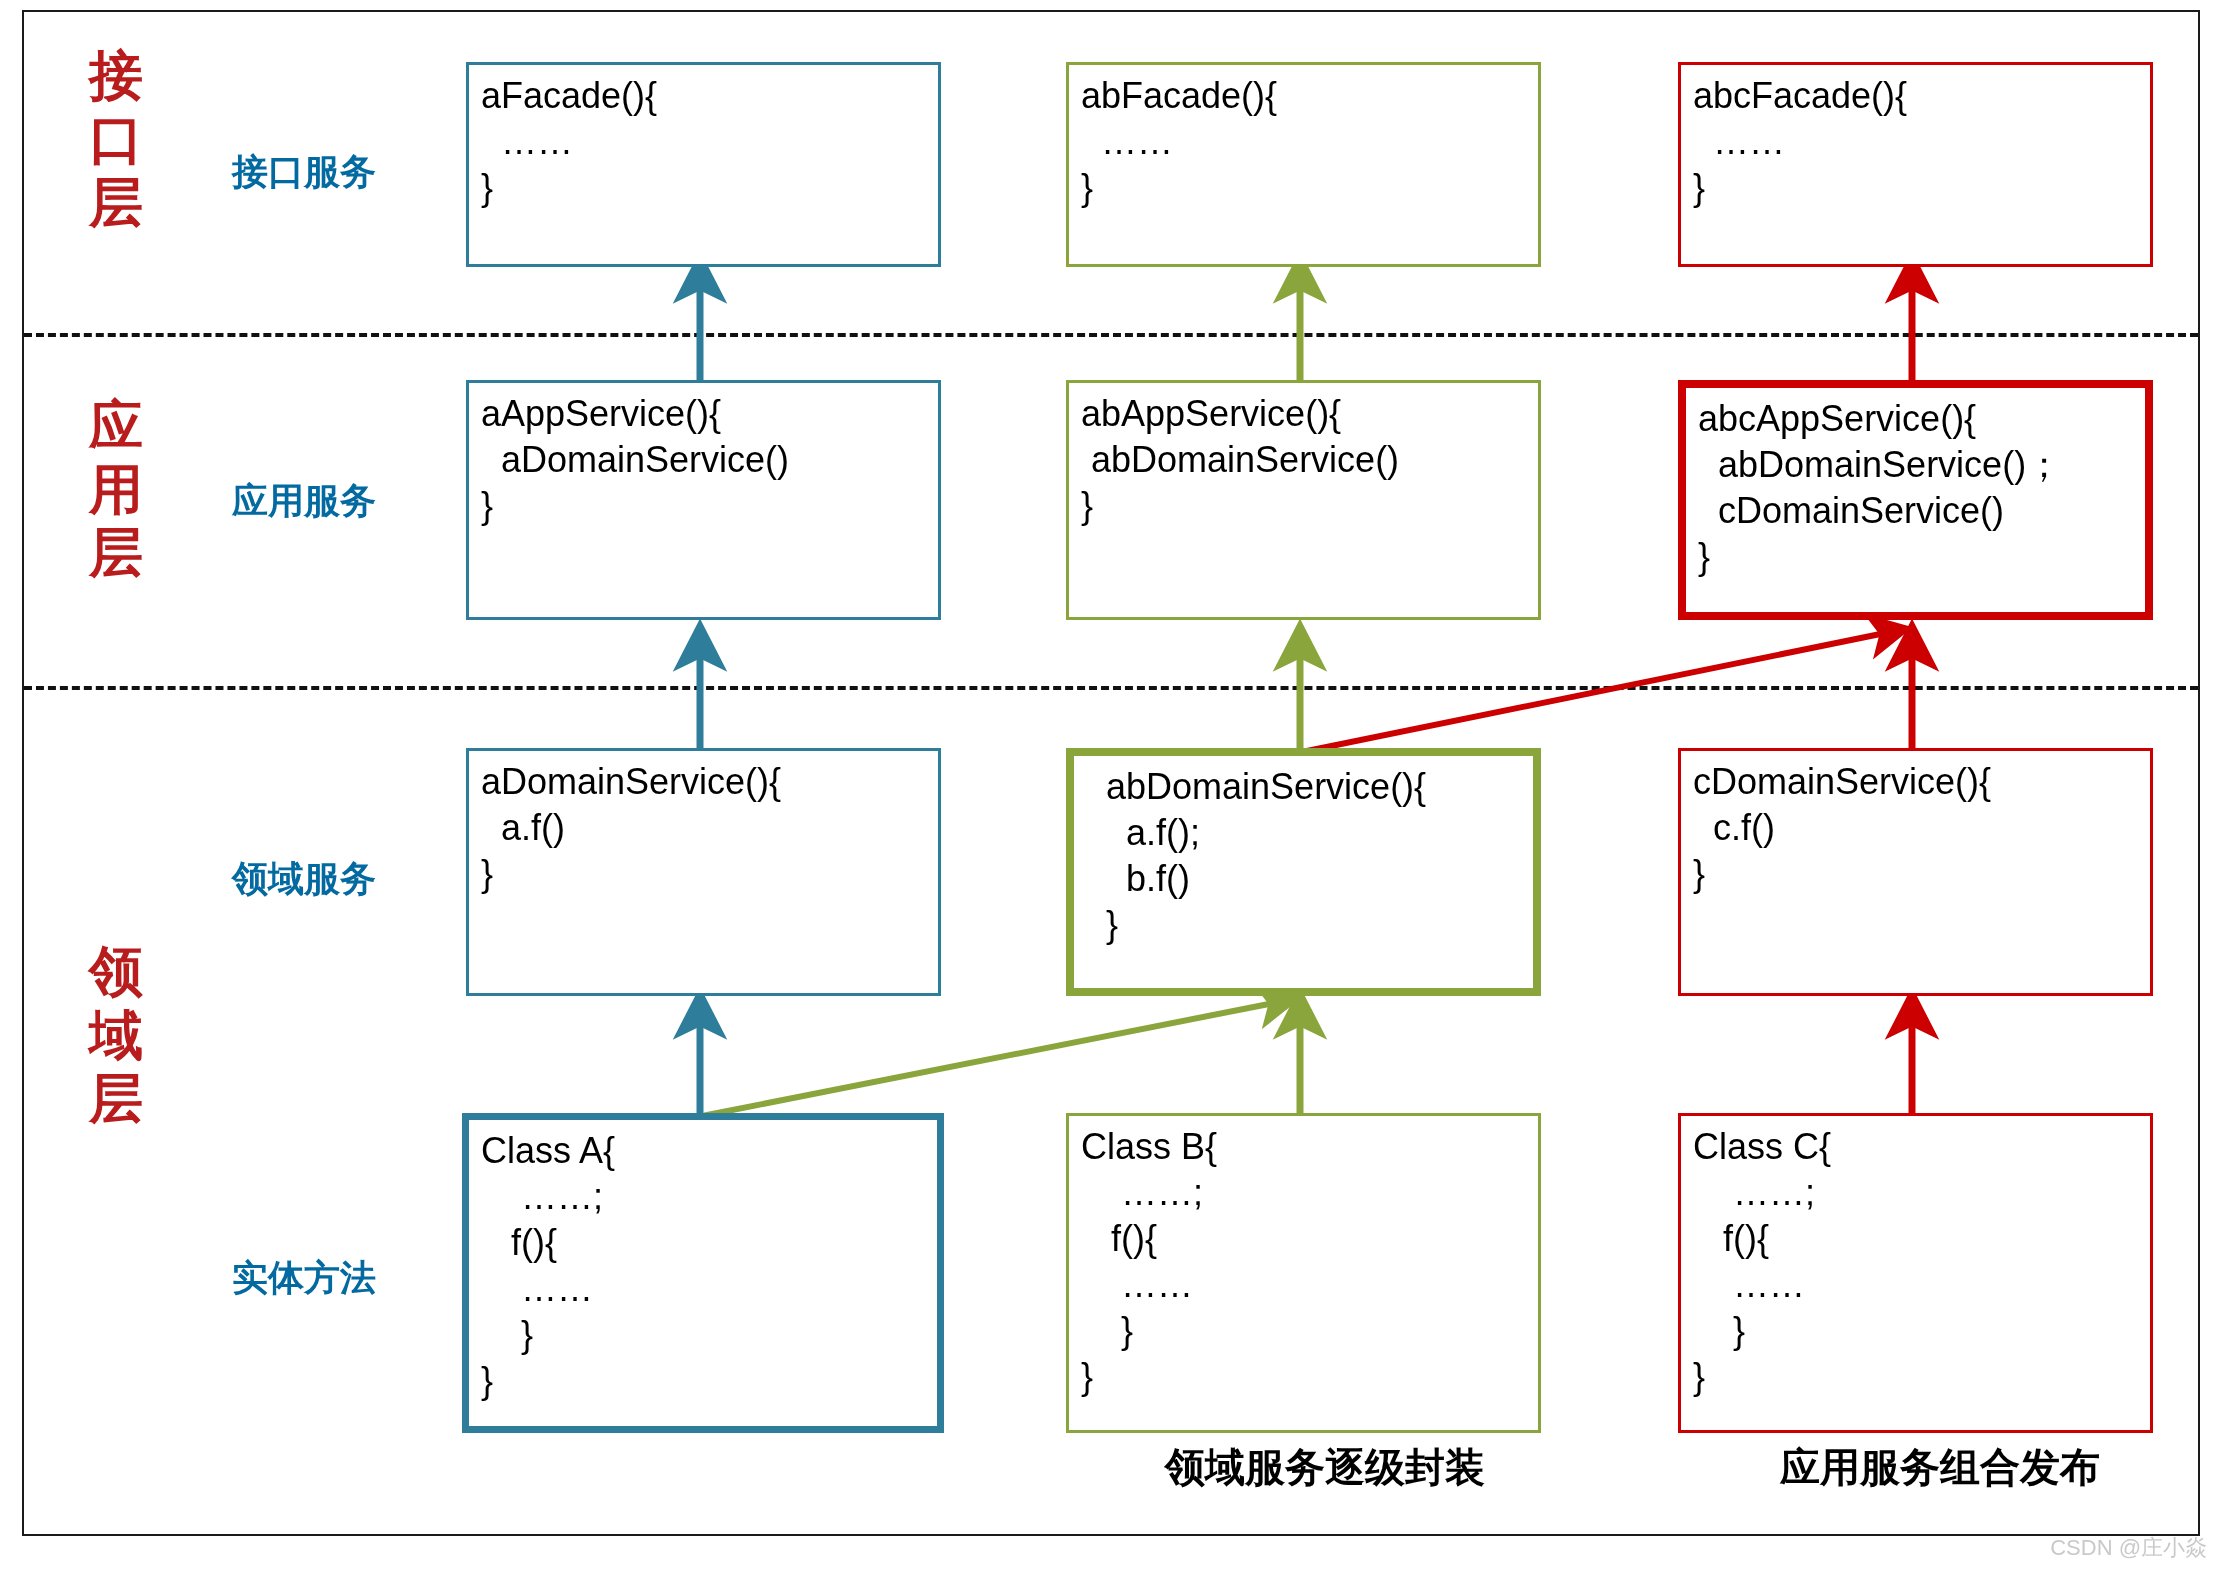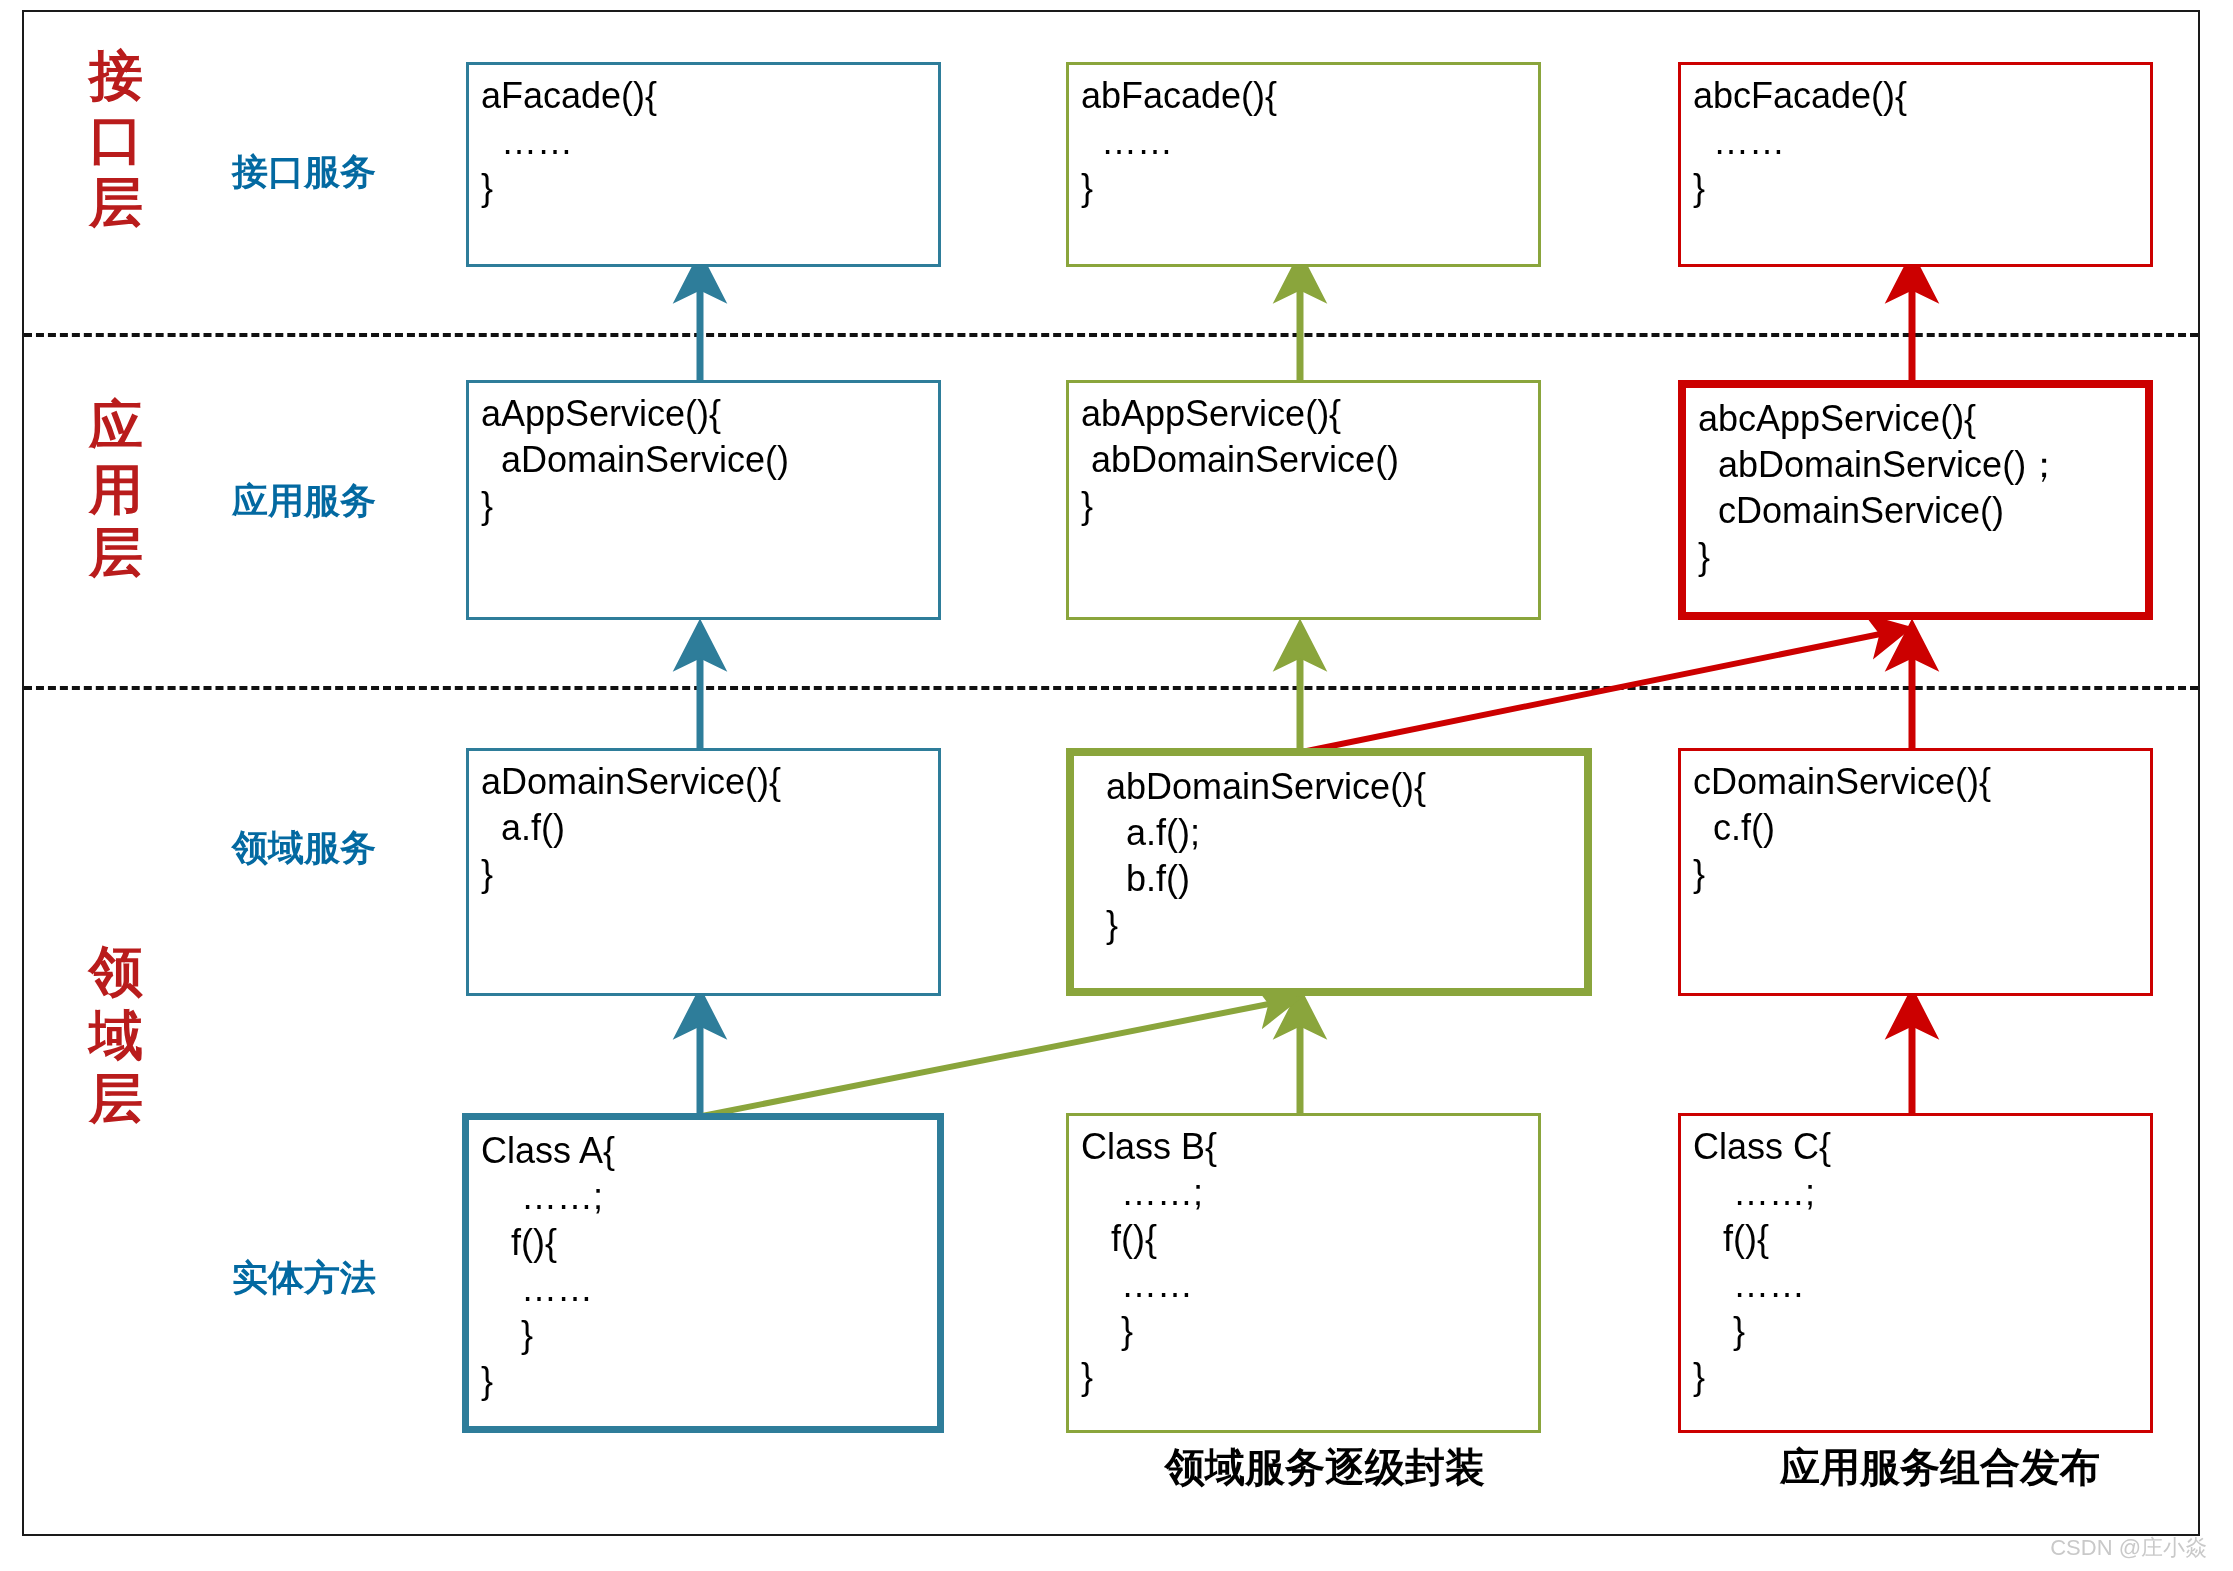--- a/index.html
+++ b/index.html
@@ -50,21 +50,21 @@
   
   .row-label{
     position:absolute;
     color:#0369a1;
     font-weight:bold;
     font-size:36px;
     white-space:nowrap;
   }
   #rowlabel-interface{left:232px;top:148px;}
   #rowlabel-app{left:232px;top:477px;}
-  #rowlabel-domain{left:232px;top:824px;text-align:center;}
+  #rowlabel-domain{left:232px;top:855px;text-align:center;}
   #rowlabel-entity{left:232px;top:1254px;}
 
   
   .box{
     position:absolute;
     background:#ffffff;
     box-sizing:border-box;
     padding:8px 10px 8px 12px;
     overflow:hidden;
   }
@@ -197,21 +197,21 @@
   cDomainService()
 }</div>
   </div>
 
   <div class="box b-blue" style="left:466px;top:748px;width:475px;height:248px;">
     <div class="code">aDomainService(){
   a.f()
 }</div>
   </div>
 
-  <div class="box b-green thick" style="left:1066px;top:748px;width:526px;height:248px;padding-left:32px;">
+  <div class="box b-green thick" style="left:1066px;top:748px;width:475px;height:248px;padding-left:32px;">
     <div class="code">abDomainService(){
   a.f();
   b.f()
 }</div>
   </div>
 
   <div class="box b-red" style="left:1678px;top:748px;width:475px;height:248px;">
     <div class="code">cDomainService(){
   c.f()
 }</div>

